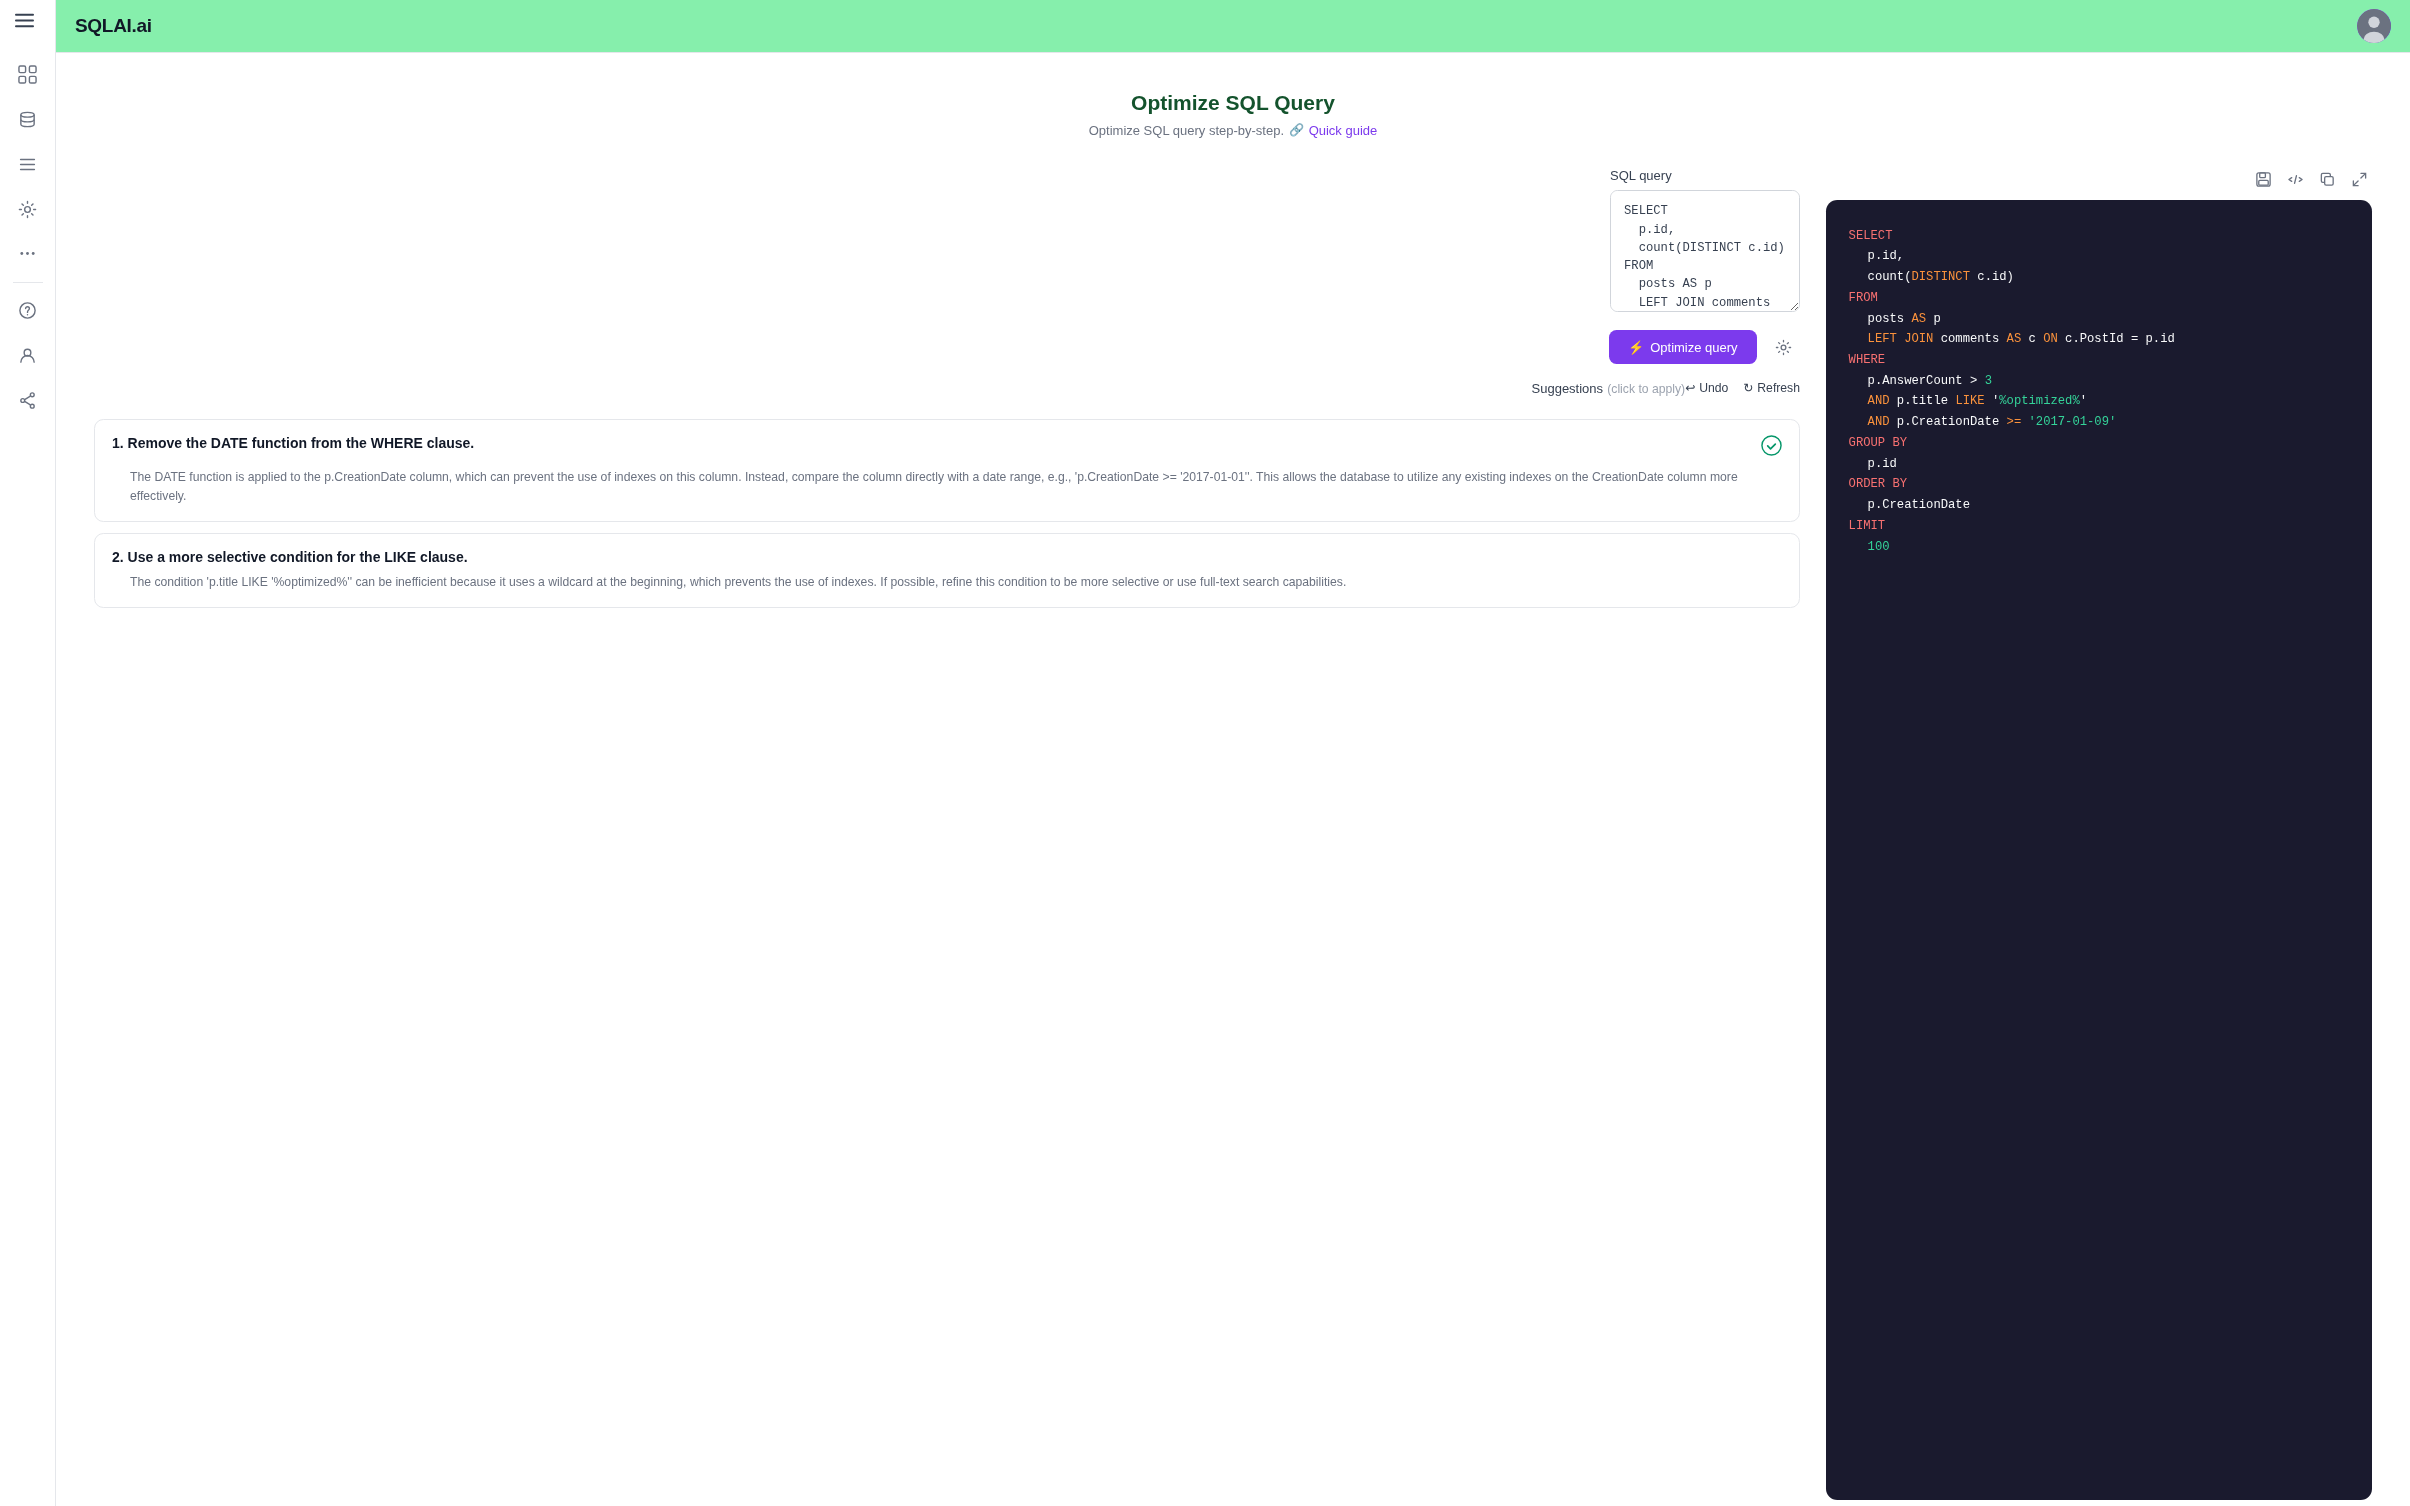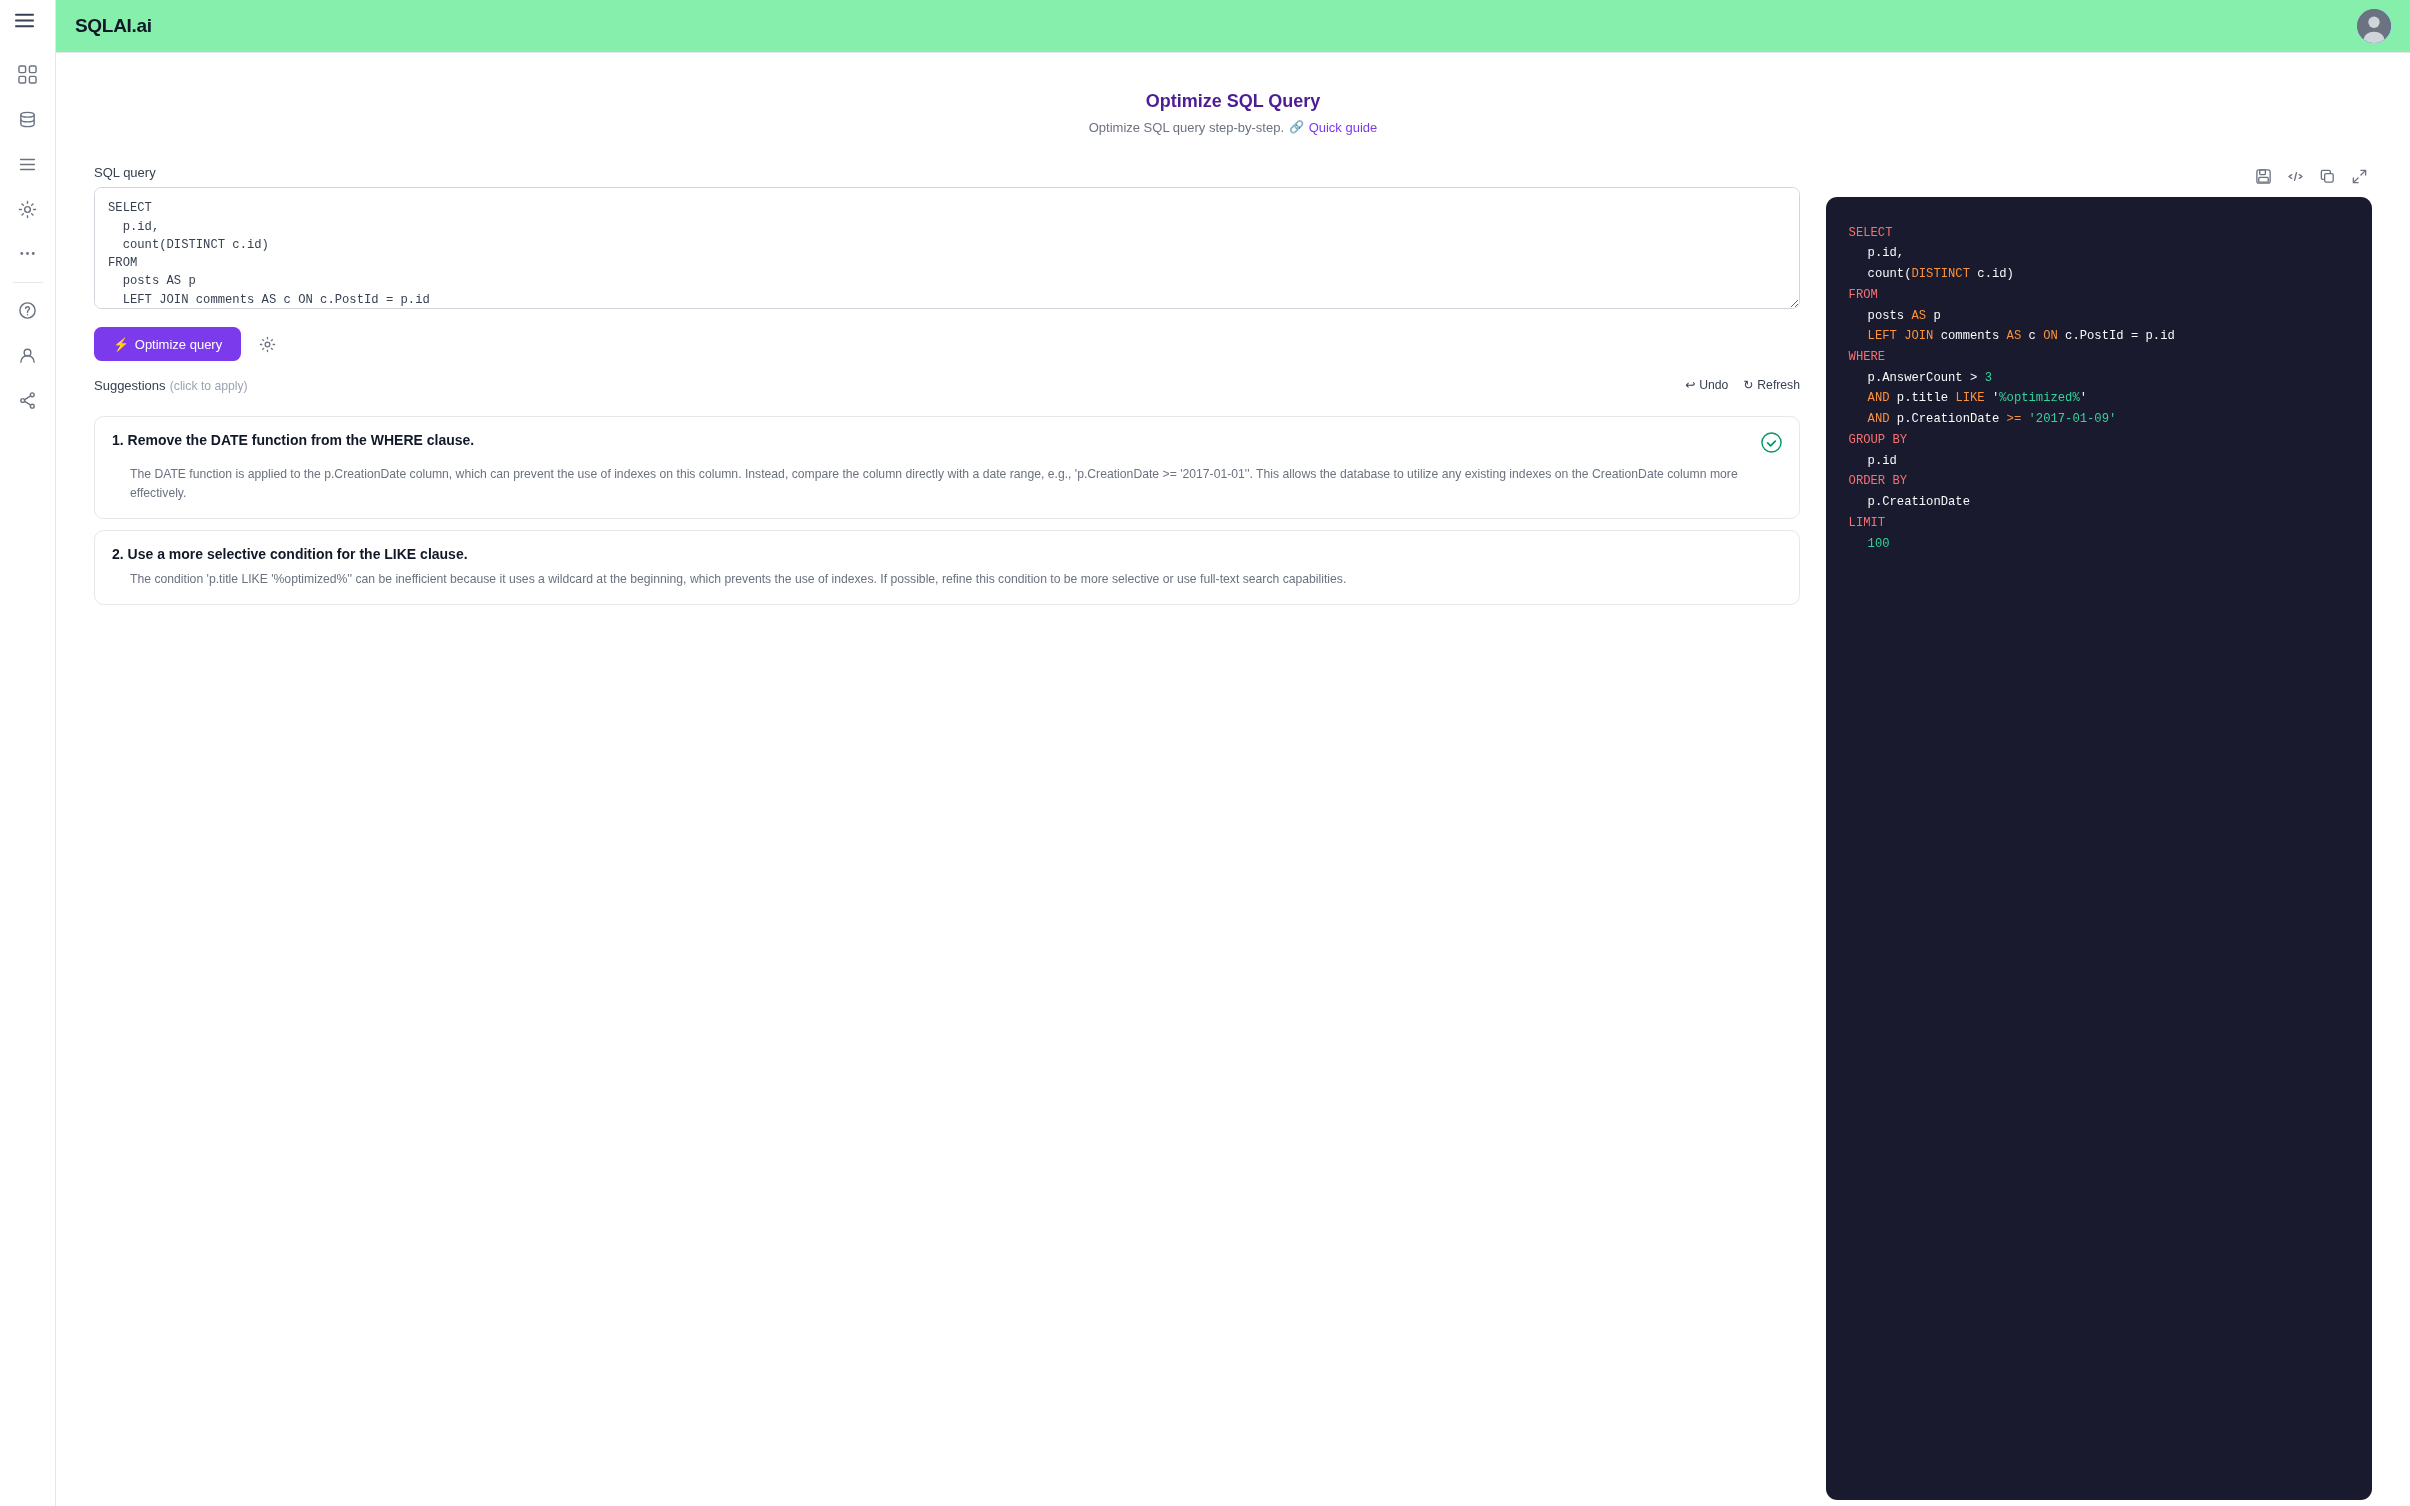--- a/index.html
+++ b/index.html
@@ -101,23 +101,23 @@
       flex-direction: column;
       overflow-y: auto;
       padding: 38px 38px 38px 38px;
     }
 
     .page-title-section {
       text-align: center;
       margin-bottom: 30px;
     }
     .page-title {
-      font-size: 18px;
+      font-size: 21px;
       font-weight: 600;
-      color: #4c1d95;
+      color: #14532d;
       margin-bottom: 7.5px;
     }
     .page-subtitle {
       font-size: 13px;
       color: #6b7280;
       display: flex;
       align-items: center;
       justify-content: center;
       gap: 5.6px;
     }
@@ -134,20 +134,21 @@
     .panels {
       display: flex;
       gap: 26px;
       flex: 1;
     }
     .left-panel {
       flex: 1;
       display: flex;
       flex-direction: column;
       gap: 15px;
+      align-items: flex-end;
     }
     .right-panel {
       width: 546px;
       flex-shrink: 0;
       position: relative;
     }
 
     
     .section-label {
       font-size: 13px;

